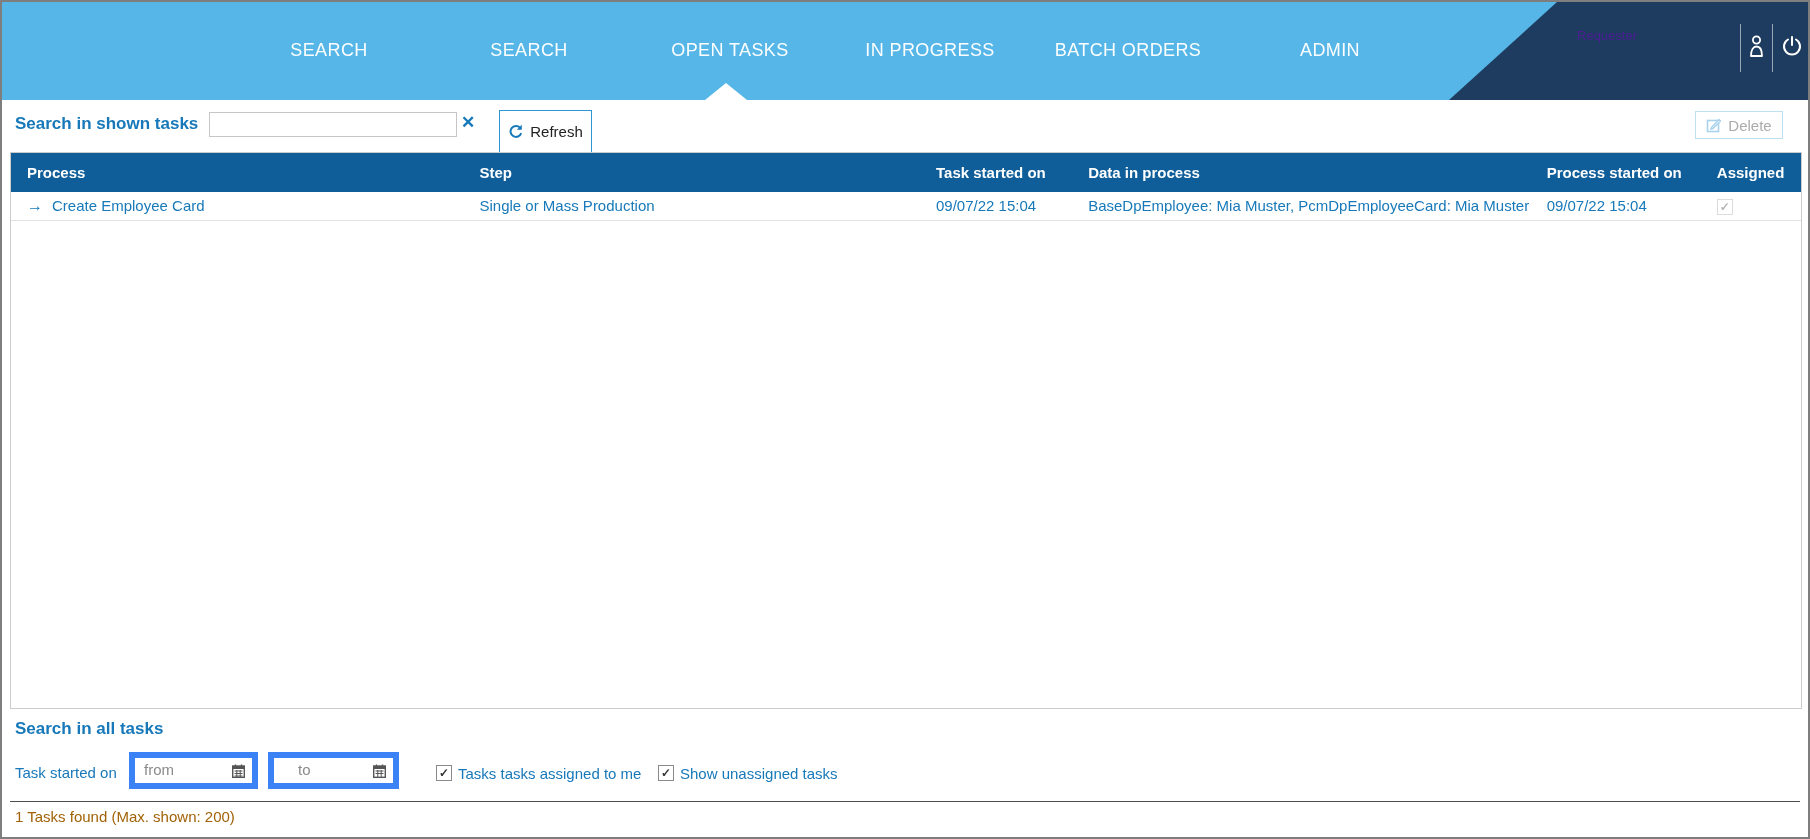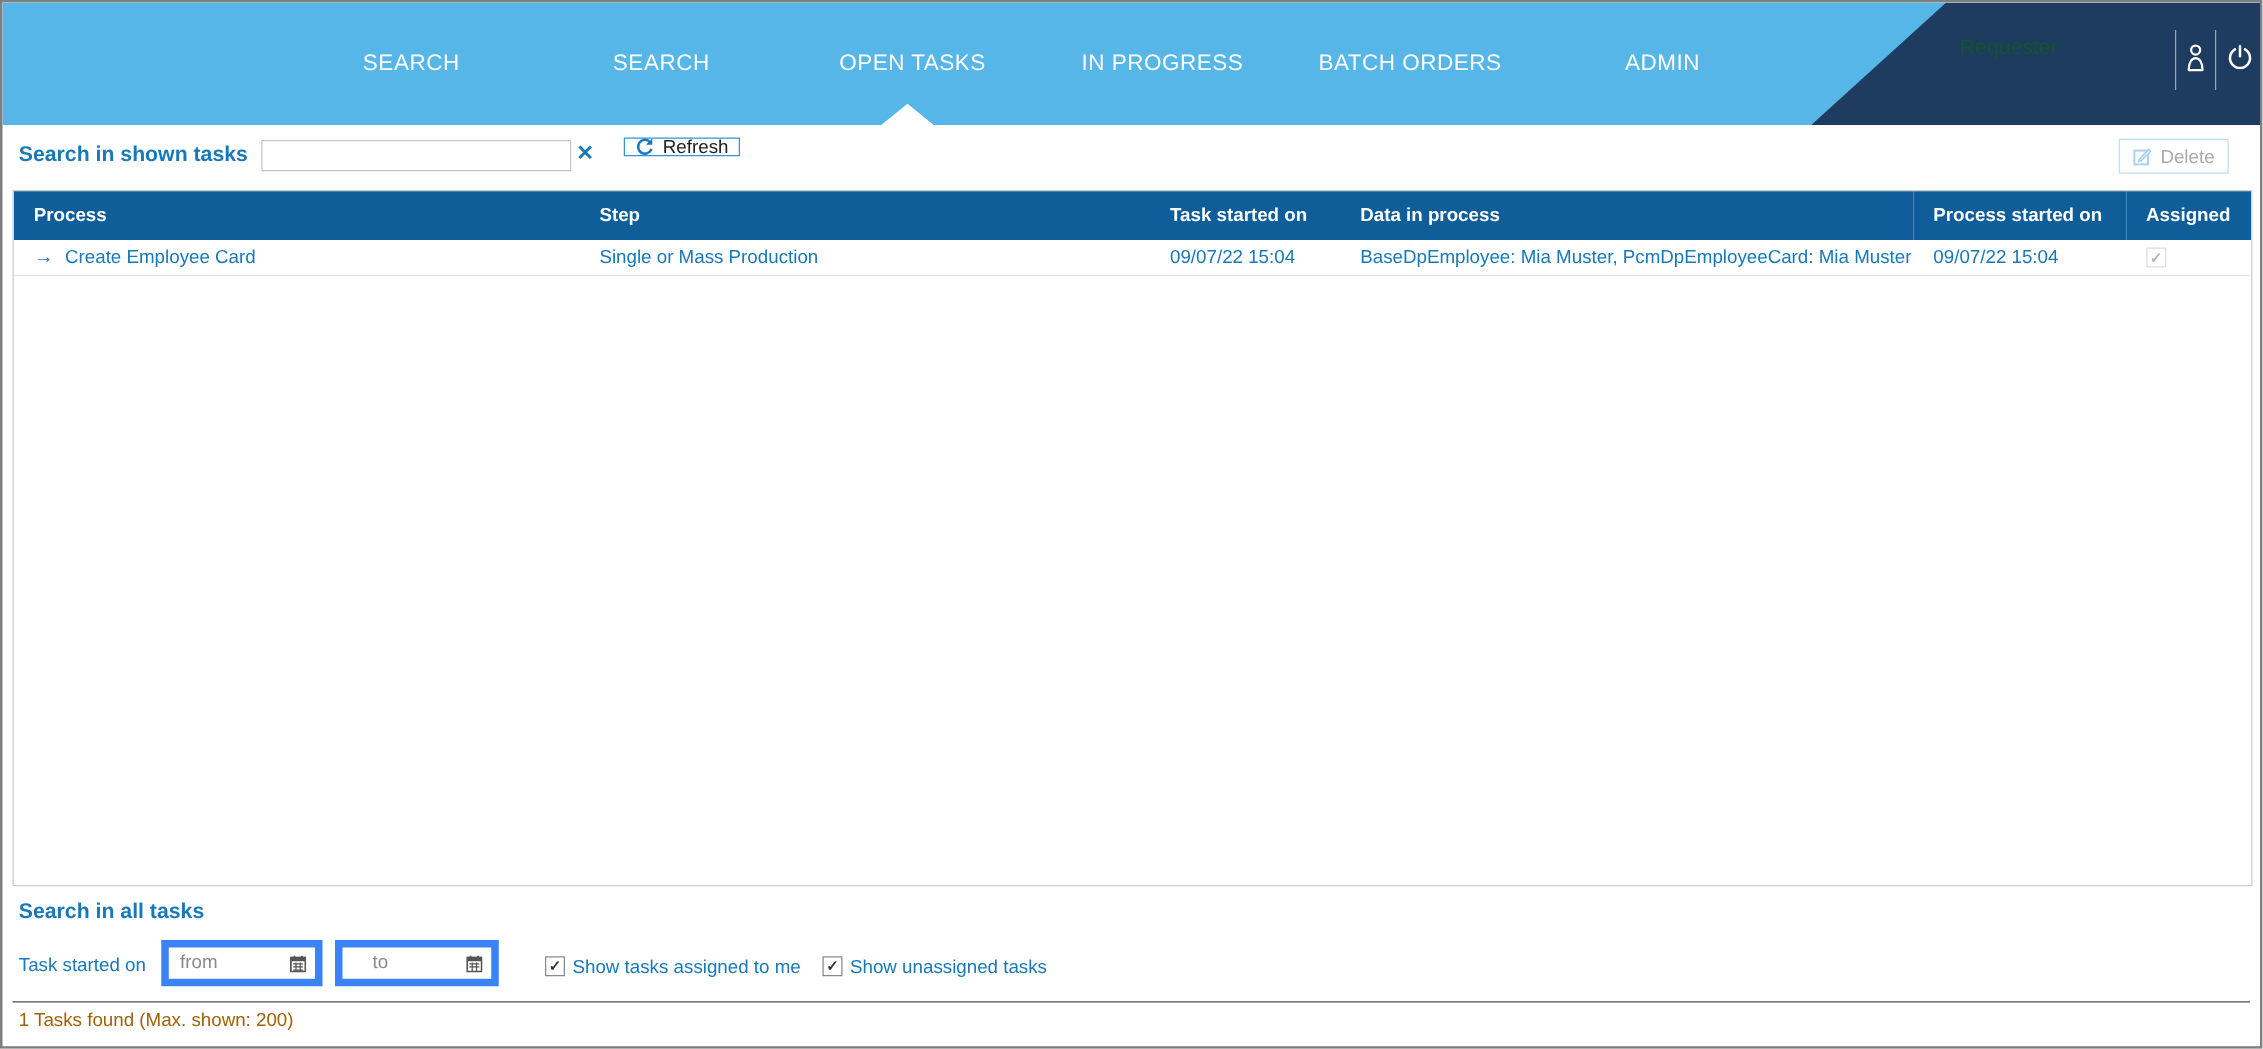--- a/index.html
+++ b/index.html
@@ -40,21 +40,21 @@
 
   .nav-item {
     position:absolute; top:38px; transform:translateX(-50%);
     color:#fdfeff; font-size:18px; letter-spacing:0.4px; white-space:nowrap; cursor:pointer;
   }
   .nav-0{left:327px;} .nav-1{left:527px;} .nav-2{left:728px;}
   .nav-3{left:928px;} .nav-4{left:1126px;} .nav-5{left:1328px;}
 
   .user-role {
     position:absolute; top:26px; left:1605px; transform:translateX(-50%);
-    color:#14532d; font-size:17px; white-space:nowrap;
+    color:#4c1d95; font-size:13px; white-space:nowrap;
   }
   .hdr-divider { position:absolute; top:22px; width:1px; height:48px; background:rgba(255,255,255,0.55); }
   .div-a{left:1738px;} .div-b{left:1770px;}
   .hdr-icon { position:absolute; cursor:pointer; }
   .icon-user{ left:1746px; top:32px; }
   .icon-power{ left:1778px; top:32px; }
 
   
   .toolbar-label {
     position:absolute; left:13px; top:112px;
@@ -68,21 +68,21 @@
   .clear-x {
     position:absolute; left:459px; top:110px; color:#1779b9;
     font-size:17px; font-weight:700; cursor:pointer;
   }
   .btn {
     position:absolute; display:flex; align-items:center; justify-content:center;
     background:#ffffff; font-size:15px; cursor:pointer; gap:6px;
     font-family:"Liberation Sans", sans-serif;
   }
   .btn-refresh {
-    left:497px; top:108px; width:93px; height:15px;
+    left:497px; top:108px; width:93px; height:43px;
     border:1px solid #2e96d5; color:#222222;
   }
   .btn-delete {
     left:1693px; top:109px; width:88px; height:28px;
     border:1px solid #bcdff2; color:#ababab;
   }
 
   
   .table-panel {
     position:absolute; left:8px; top:150px; width:1792px; height:557px;
@@ -256,21 +256,21 @@
       <svg width="13" height="14" viewBox="0 0 13 14">
         <rect x="0.7" y="2" width="11.6" height="11.3" fill="none" stroke="#555555" stroke-width="1.4"></rect>
         <rect x="0.7" y="2" width="11.6" height="3" fill="#555555"></rect>
         <path d="M3.5 0.5 v3 M9.5 0.5 v3" stroke="#555555" stroke-width="1.4"></path>
         <path d="M2.5 7 h8 M2.5 9.5 h8 M4.8 6 v7 M8.2 6 v7" stroke="#555555" stroke-width="1"></path>
       </svg>
     </span>
   </div>
 
   <span class="cb filter-cb cb1">✓</span>
-  <span class="filter-cb-label cbl1">Show tasks assigned to me</span>
+  <span class="filter-cb-label cbl1">Tasks tasks assigned to me</span>
 
   <span class="cb filter-cb cb2">✓</span>
   <span class="filter-cb-label cbl2">Show unassigned tasks</span>
 
   <div class="footer-sep"></div>
   <div class="status-line">1 Tasks found (Max. shown: 200)</div>
 
 </div>
 
 </body></html>

